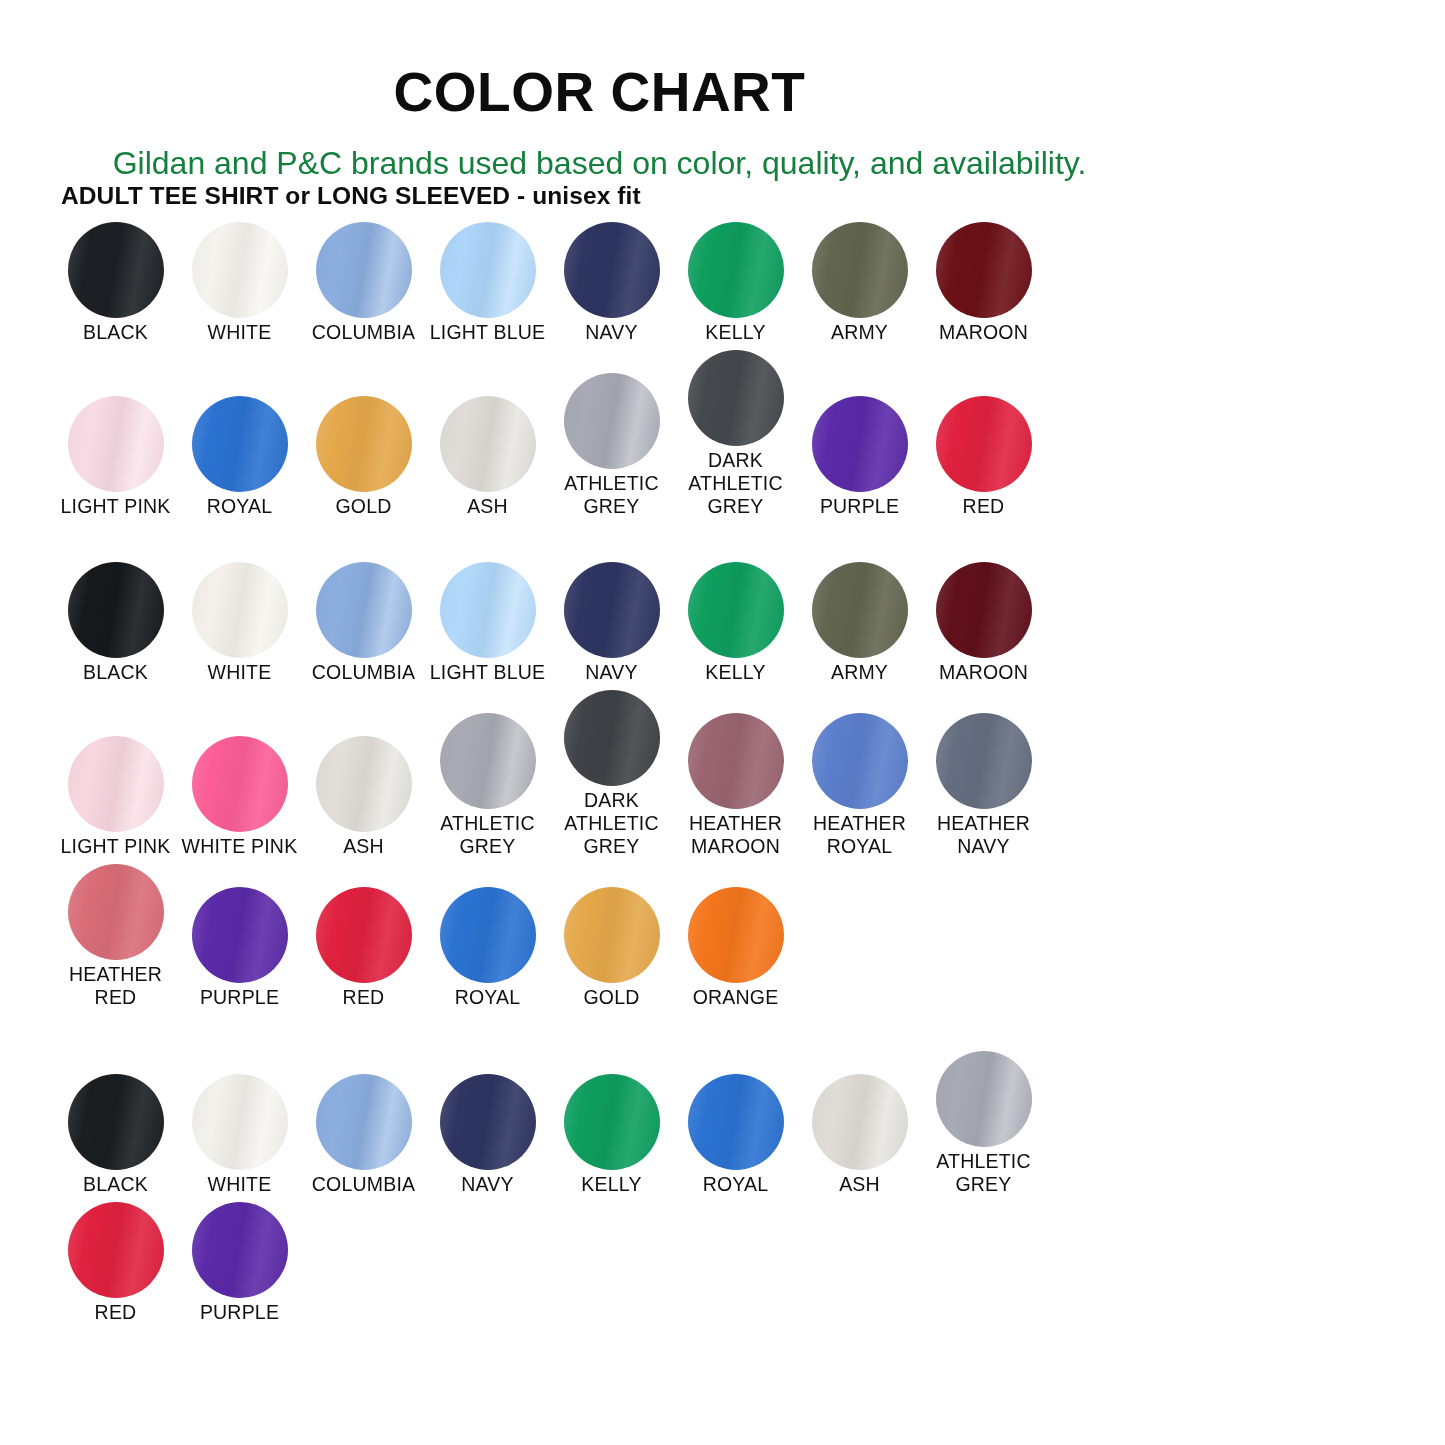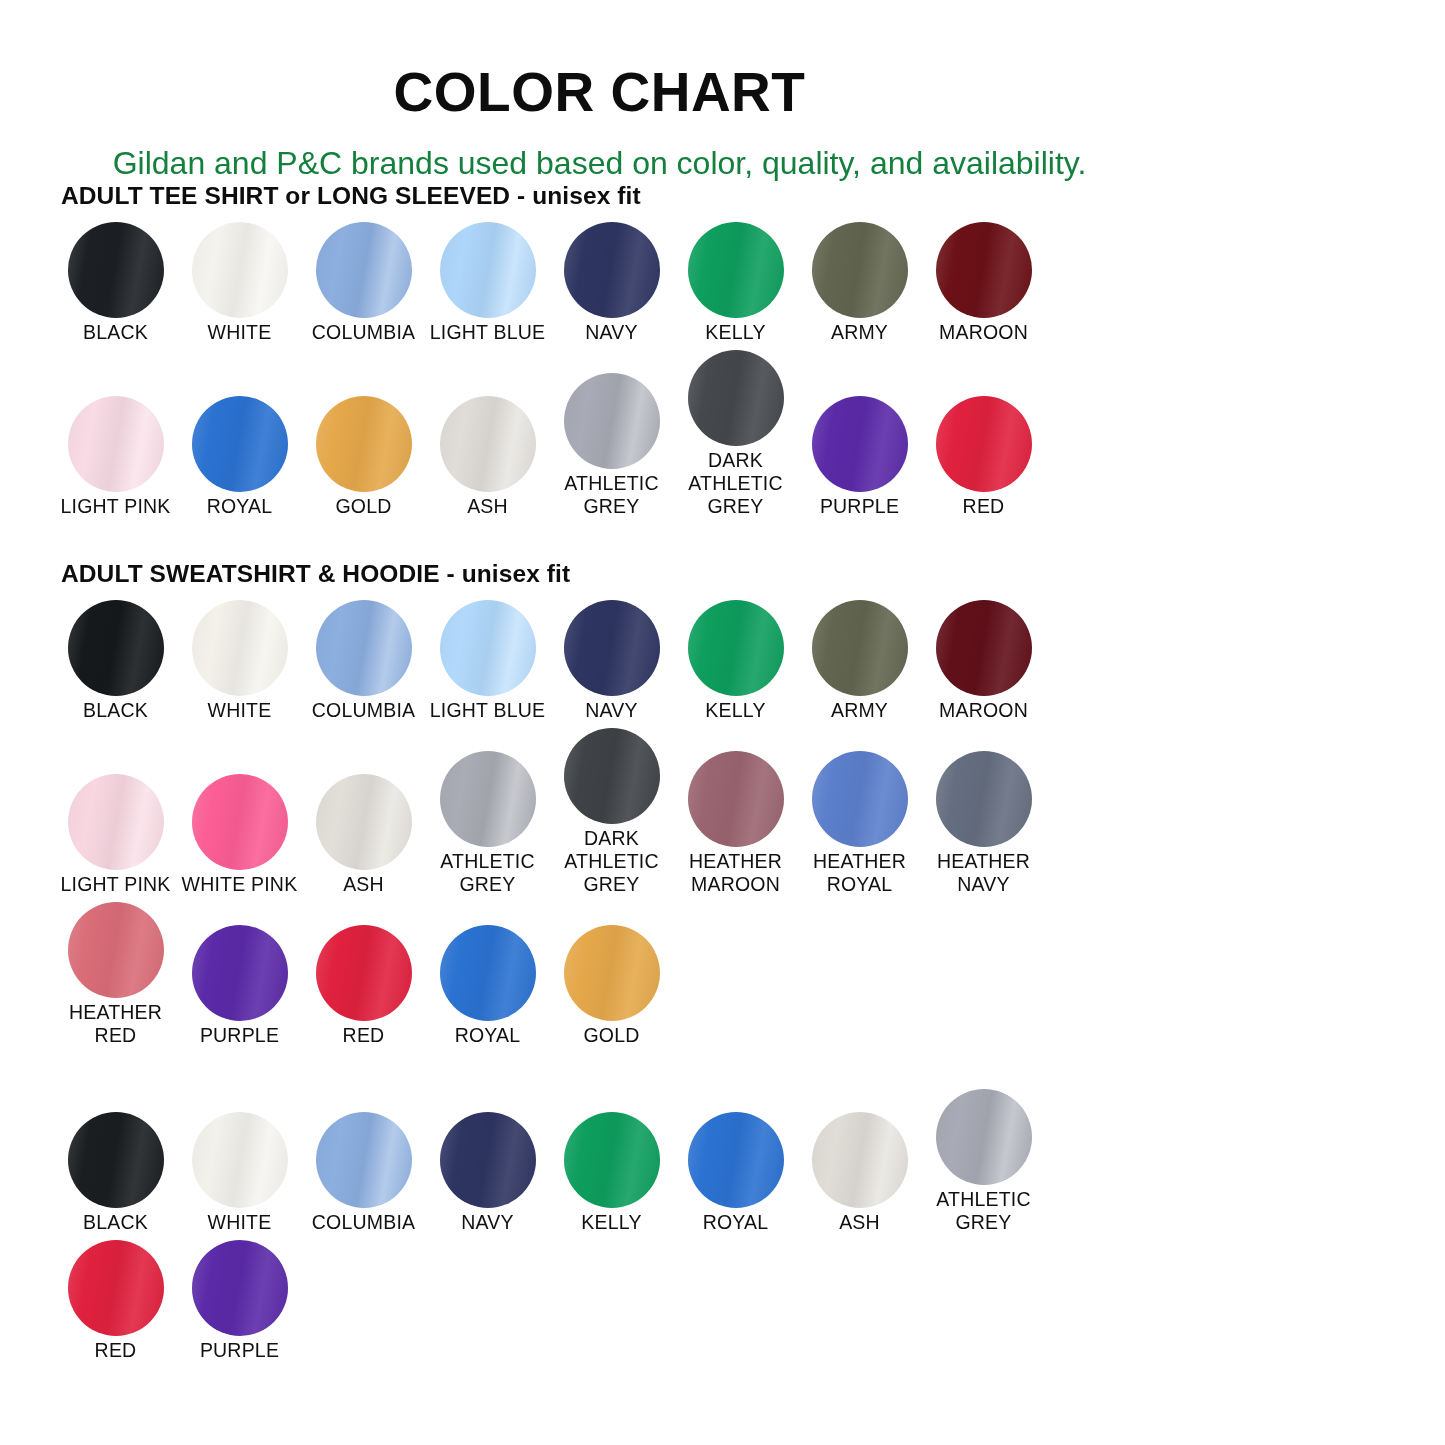--- a/index.html
+++ b/index.html
@@ -219,21 +219,20 @@
         <div class="swatch">
           <div class="dot-wrap">
             <div class="dot" style="background: rgb(224, 33, 63);"></div>
           </div>
           <div class="label">RED</div>
         </div>
       </div>
   </div>
 
   <div class="section" id="s2">
-    <div class="section-header">ADULT SWEATSHIRT &amp; HOODIE - unisex fit</div>
     <div class="swatch-row">
         <div class="swatch">
           <div class="dot-wrap">
             <div class="dot" style="background: rgb(22, 25, 28);"></div>
           </div>
           <div class="label">BLACK</div>
         </div>
         <div class="swatch">
           <div class="dot-wrap">
             <div class="dot light" style="background: rgb(243, 241, 234);"></div>
@@ -354,20 +353,26 @@
             <div class="dot" style="background: rgb(43, 114, 209);"></div>
           </div>
           <div class="label">ROYAL</div>
         </div>
         <div class="swatch">
           <div class="dot-wrap">
             <div class="dot" style="background: rgb(229, 168, 75);"></div>
           </div>
           <div class="label">GOLD</div>
         </div>
+        <div class="swatch">
+          <div class="dot-wrap">
+            <div class="dot" style="background: rgb(244, 118, 28);"></div>
+          </div>
+          <div class="label">ORANGE</div>
+        </div>
       </div>
   </div>
 
   <div class="section" id="s3">
     <div class="swatch-row">
         <div class="swatch">
           <div class="dot-wrap">
             <div class="dot" style="background: rgb(26, 30, 33);"></div>
           </div>
           <div class="label">BLACK</div>

